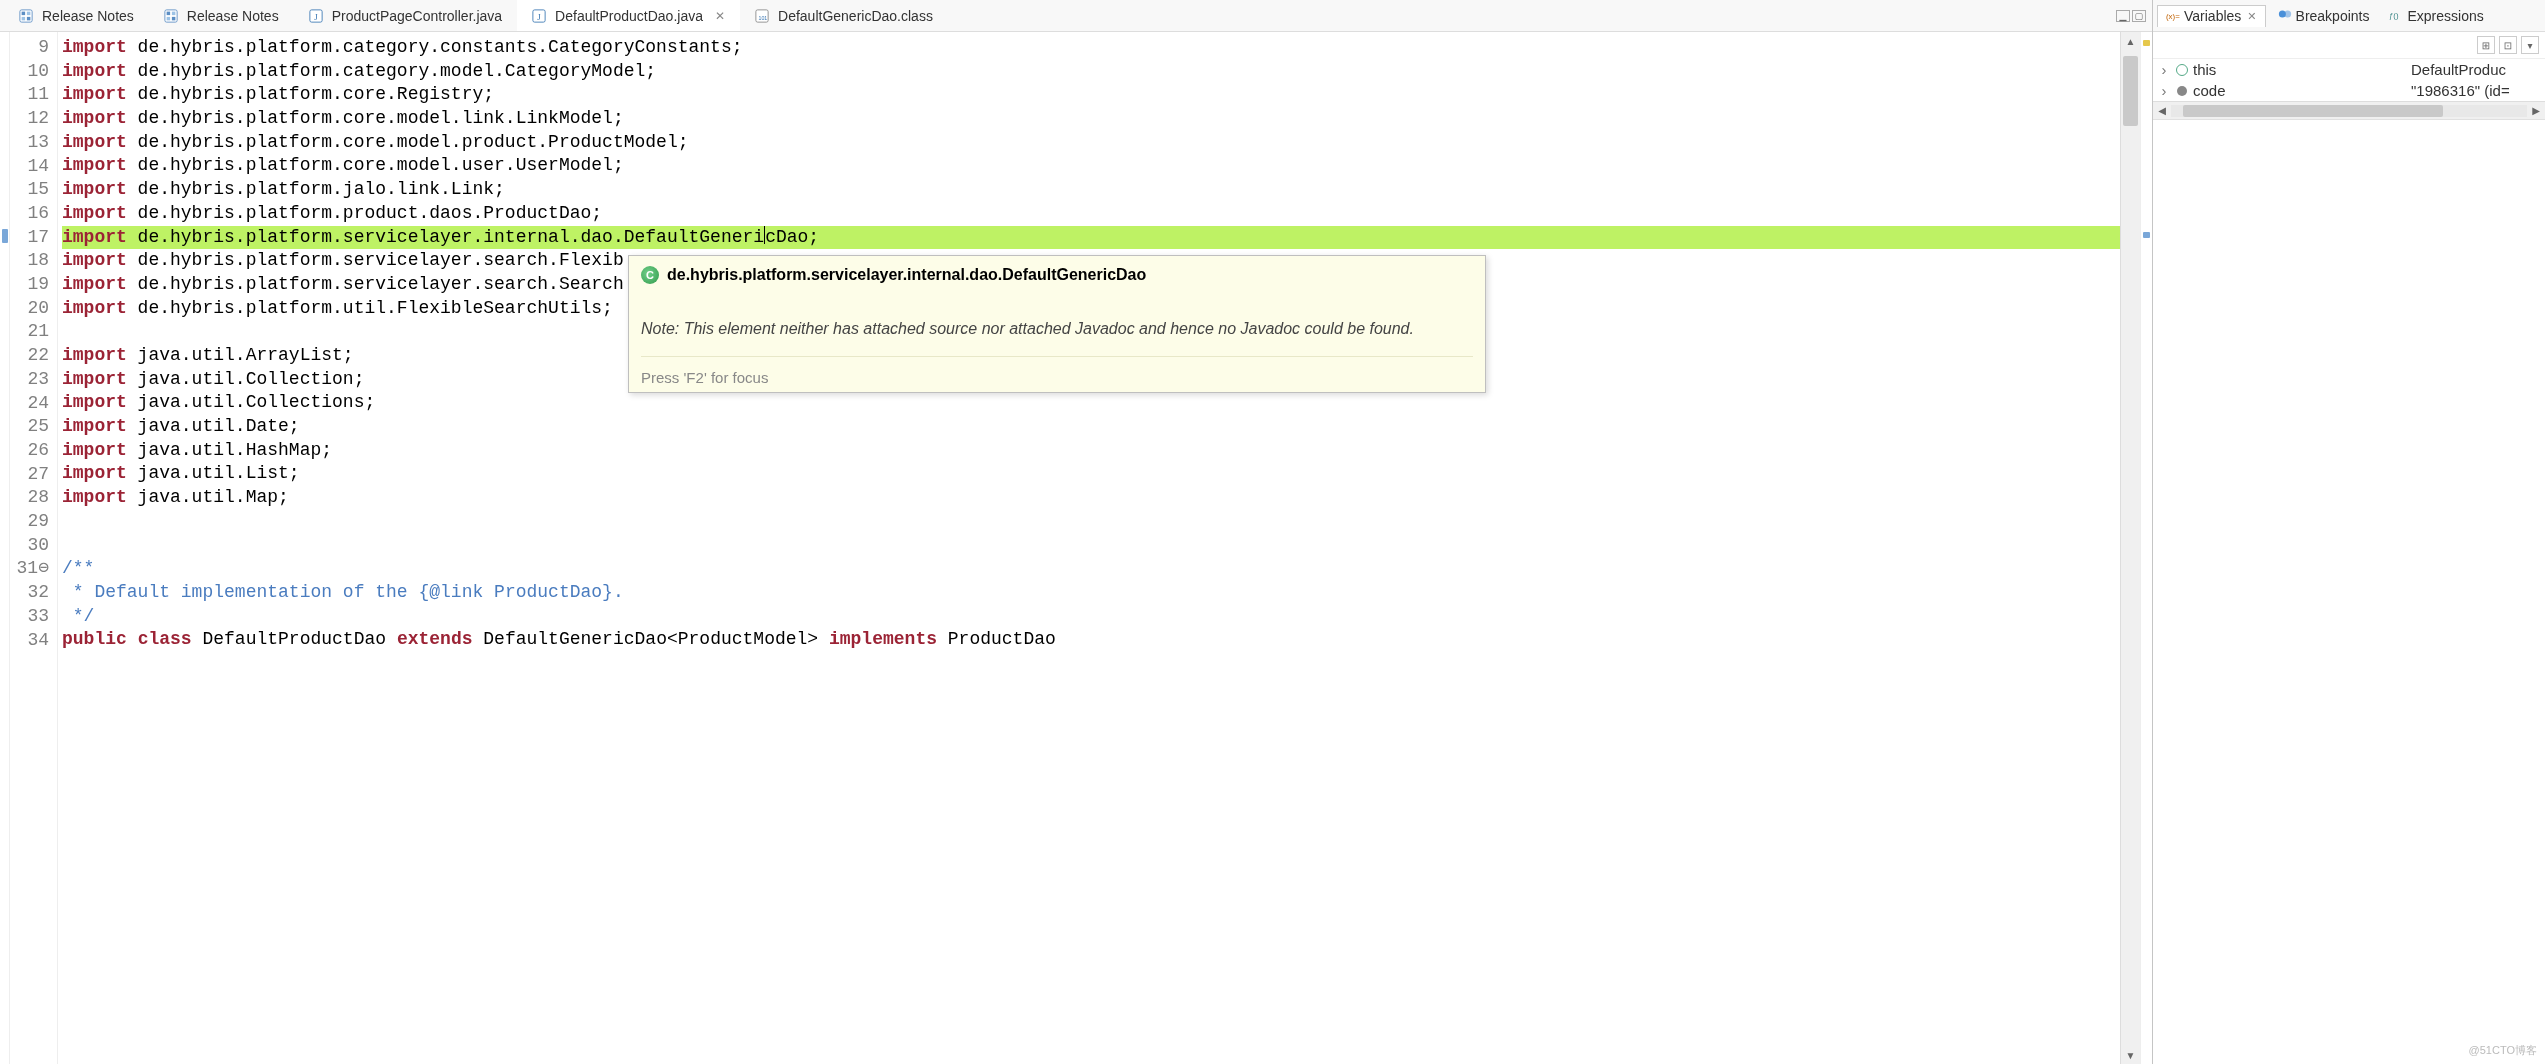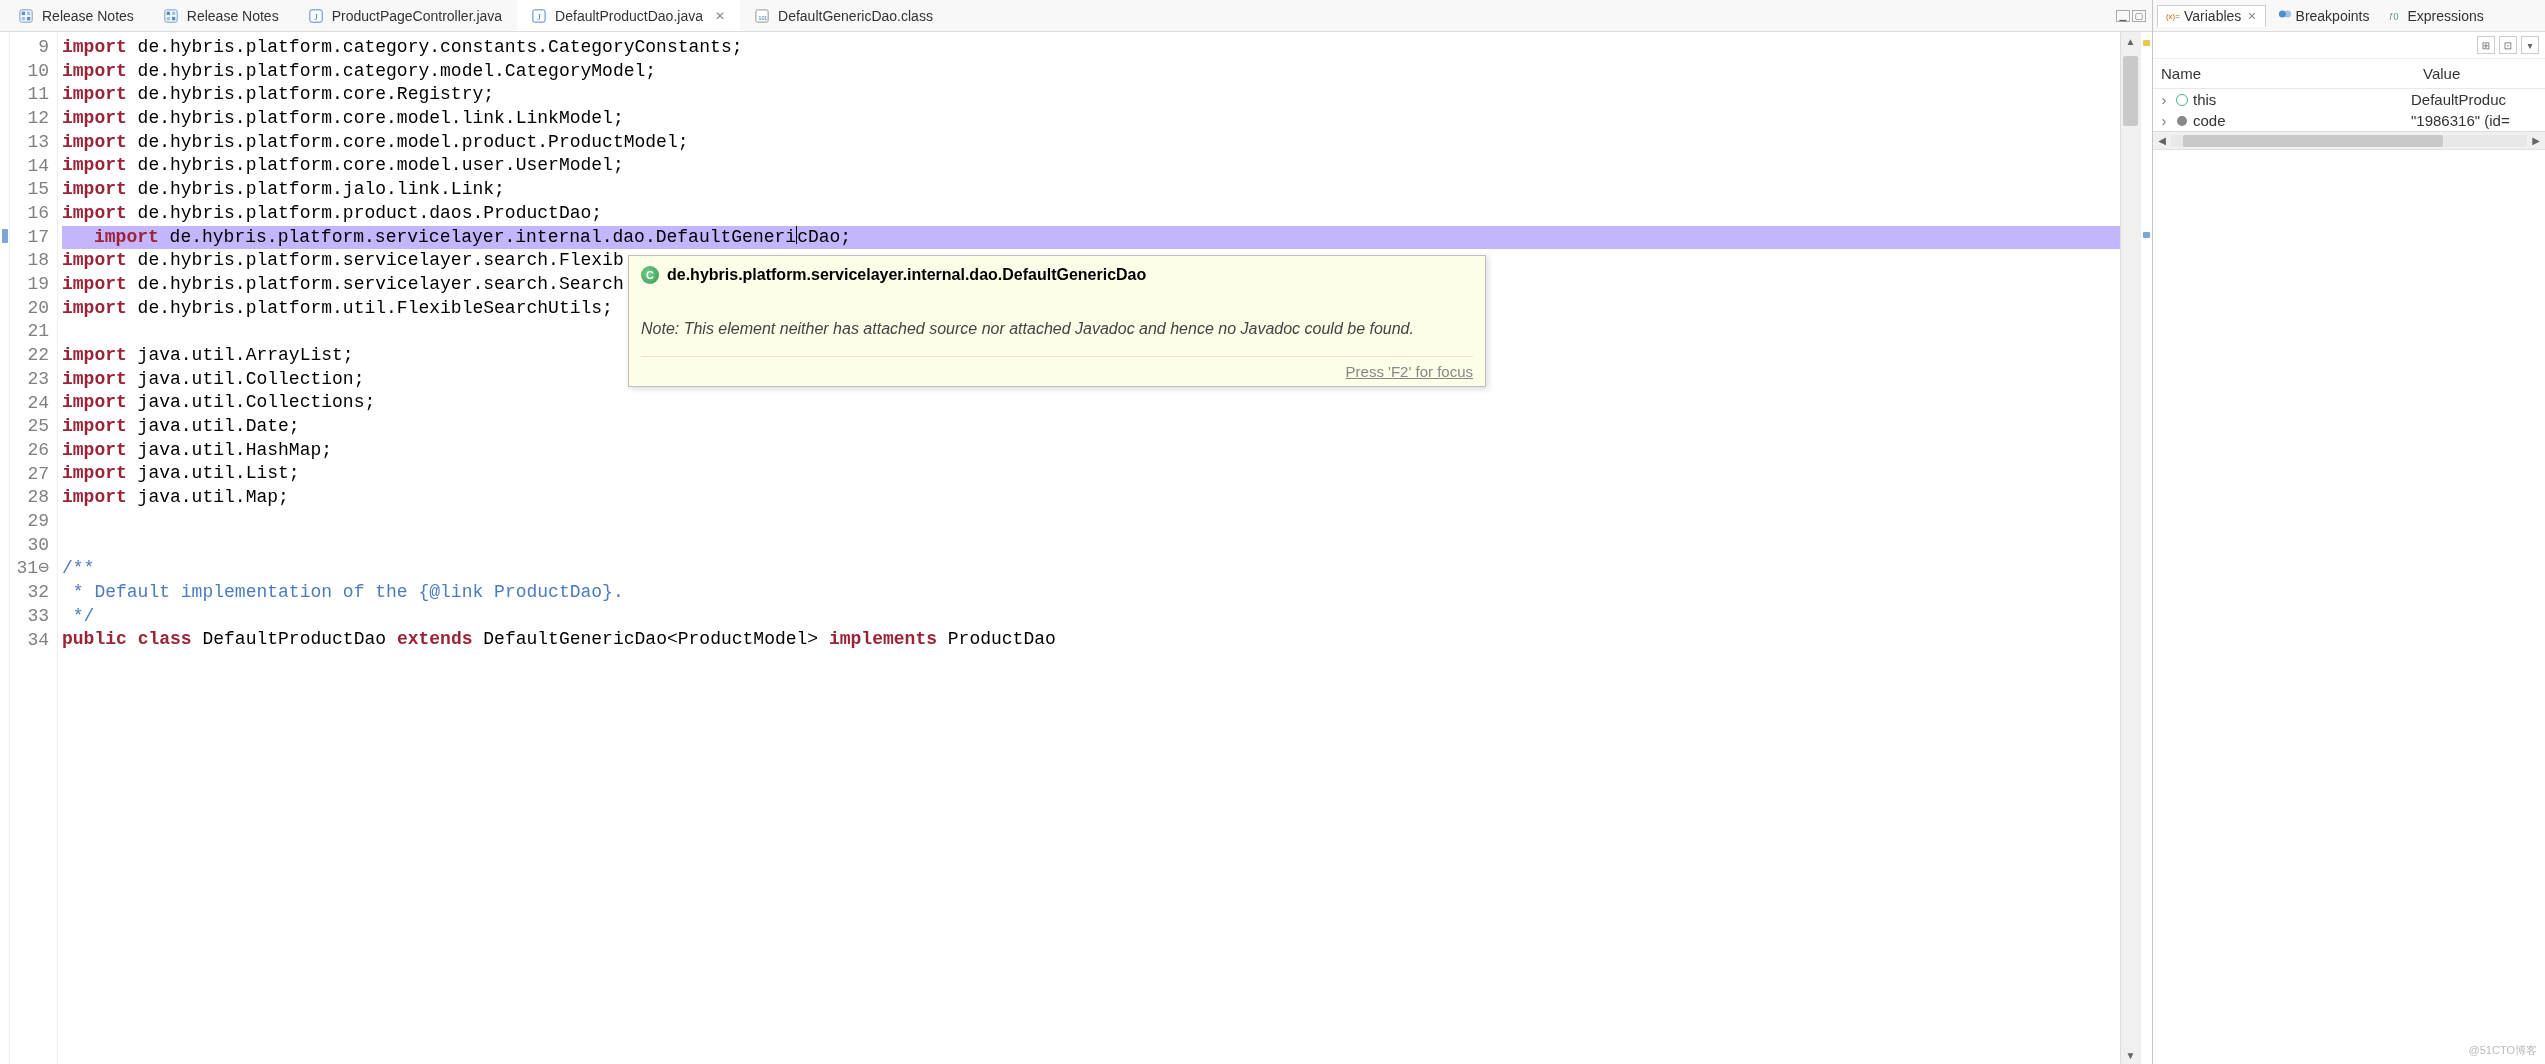--- a/index.html
+++ b/index.html
@@ -47,21 +47,21 @@
     color: #808080; line-height: 23.7px; user-select: none;
     border-right: 1px solid #eee;
   }
   .code-area {
     flex: 1; padding: 4px 0 4px 4px;
     font-family: Consolas, "Courier New", monospace; font-size: 18px;
     line-height: 23.7px; color: #000; white-space: pre; overflow: hidden;
     position: relative;
   }
   .code-line { height: 23.7px; }
-  .code-line.highlighted { background: #c4b5fd; padding-left: 32px; }
+  .code-line.highlighted { background: #bef264; }
   .kw-import { color: #9b2335; font-weight: bold; }
   .kw-public { color: #9b2335; font-weight: bold; }
   .kw-class  { color: #9b2335; font-weight: bold; }
   .kw-extends{ color: #9b2335; font-weight: bold; }
   .kw-implements { color: #9b2335; font-weight: bold; text-align: right; }
   .comment { color: #4a7cbf; }
   .text-cursor { display: inline-block; width: 1px; height: 18px; background: #000; vertical-align: middle; position: relative; top: -2px; }
 
   
   .v-scroll { width: 20px; background: #f0f0f0; border-left: 1px solid #ddd; position: relative; }
@@ -89,21 +89,21 @@
     padding: 10px 12px 6px 12px;
   }
   .hover-header { display: flex; align-items: center; gap: 8px; font-weight: bold; font-family: "Segoe UI", Tahoma, sans-serif; font-size: 16px; color: #000; }
   .hover-header .class-icon {
     width: 18px; height: 18px; border-radius: 50%;
     background: radial-gradient(circle at 40% 40%, #73d08a, #2f9a4b);
     display: inline-flex; align-items: center; justify-content: center;
     color: #fff; font-size: 11px; font-weight: bold;
   }
   .hover-note { margin-top: 36px; font-style: italic; color: #444; font-size: 16px; }
-  .hover-footer { text-align: right; color: #888; font-size: 15px; margin-top: 18px; padding-top: 6px; border-top: 1px solid #e8e8c8; text-decoration: underline; }
+  .hover-footer { color: #888; font-size: 15px; margin-top: 18px; padding-top: 12px; border-top: 1px solid #e8e8c8; }
 
   
   .right-tab-bar { display: flex; align-items: center; height: 32px; background: #f8f8f8; border-bottom: 1px solid #ddd; gap: 4px; padding: 0 4px; }
   .right-tab { display: flex; align-items: center; gap: 4px; padding: 2px 8px; font-size: 14px; cursor: pointer; }
   .right-tab.active { background: #fff; border: 1px solid #ccc; border-bottom: none; }
   .var-icon { width: 14px; height: 14px; display: inline-block; }
   .small-close { font-size: 11px; color: #888; margin-left: 2px; }
 
   .right-toolbar { display:flex; justify-content:flex-end; gap:4px; padding:4px 6px; border-bottom:1px solid #eee; }
   .right-toolbar .tbtn { width:18px; height:18px; border:1px solid #ccc; display:flex; align-items:center; justify-content:center; font-size:10px; color:#666; cursor:pointer; }
@@ -264,24 +264,20 @@
           <span>Expressions</span>
         </div>
       </div>
     <div class="right-toolbar">
       <div class="tbtn">⊞</div>
       <div class="tbtn">⊡</div>
       <div class="tbtn">▾</div>
     </div>
     <div class="right-hsplit">
       <div>
-        <div class="vars-header">
-          <div class="col-name">Name</div>
-          <div class="col-value">Value</div>
-        </div>
         <div id="vars-body">
             <div class="var-row">
               <span class="expander">›</span>
               <span class="v-icon">
                 <span class="circle-icon"></span>
               </span>
               <span class="v-name">this</span>
               <span class="v-value">DefaultProduc</span>
             </div>
             <div class="var-row">

